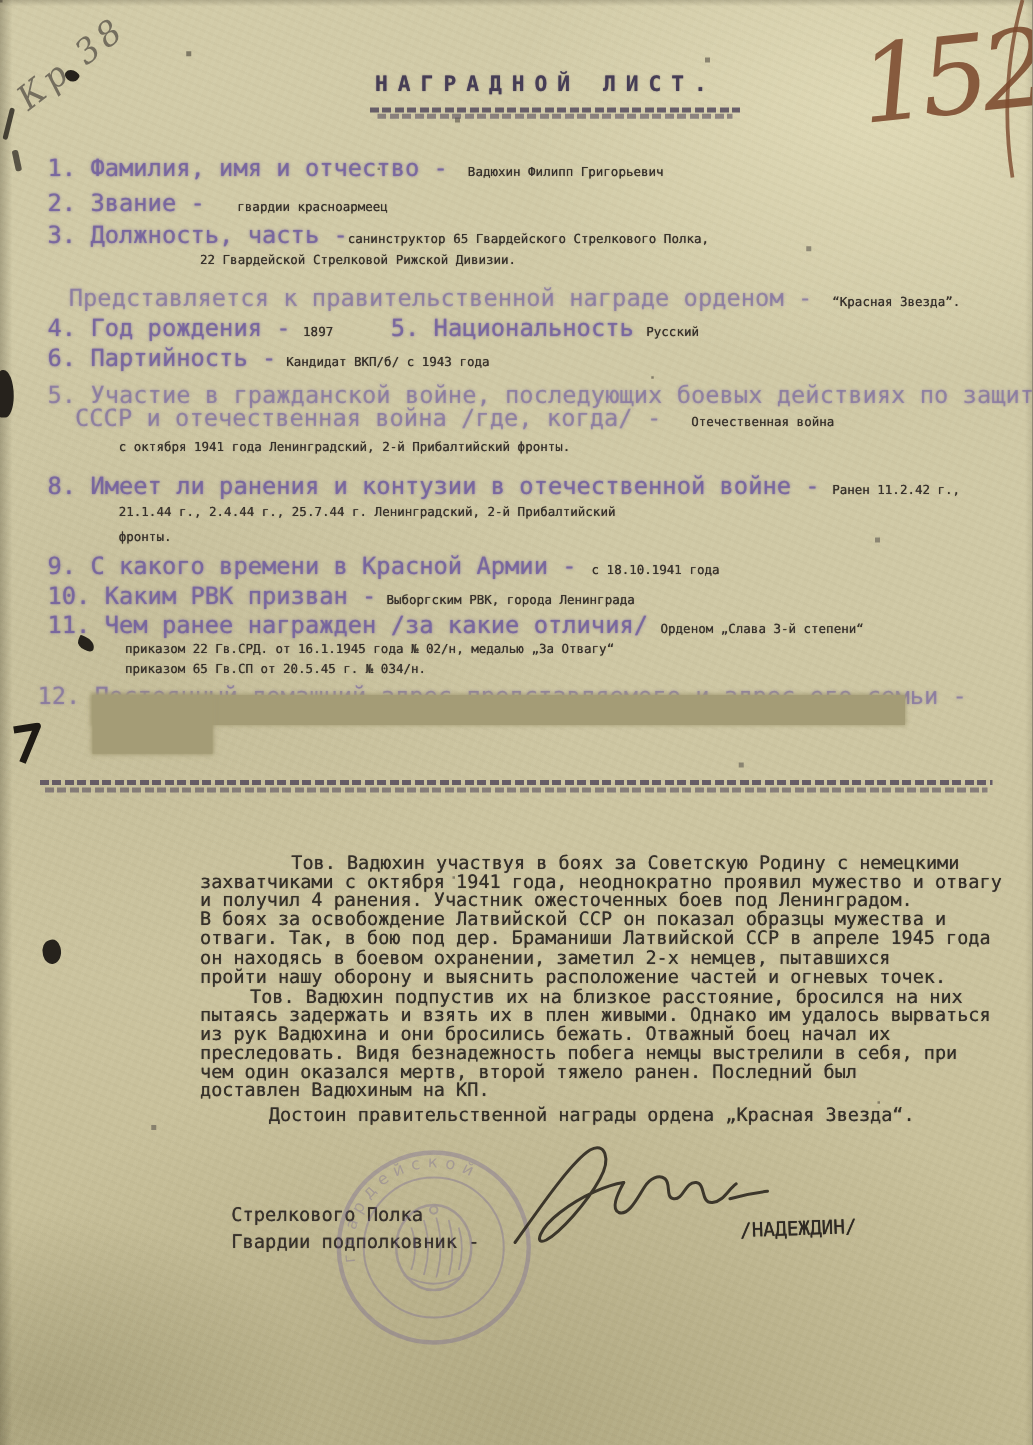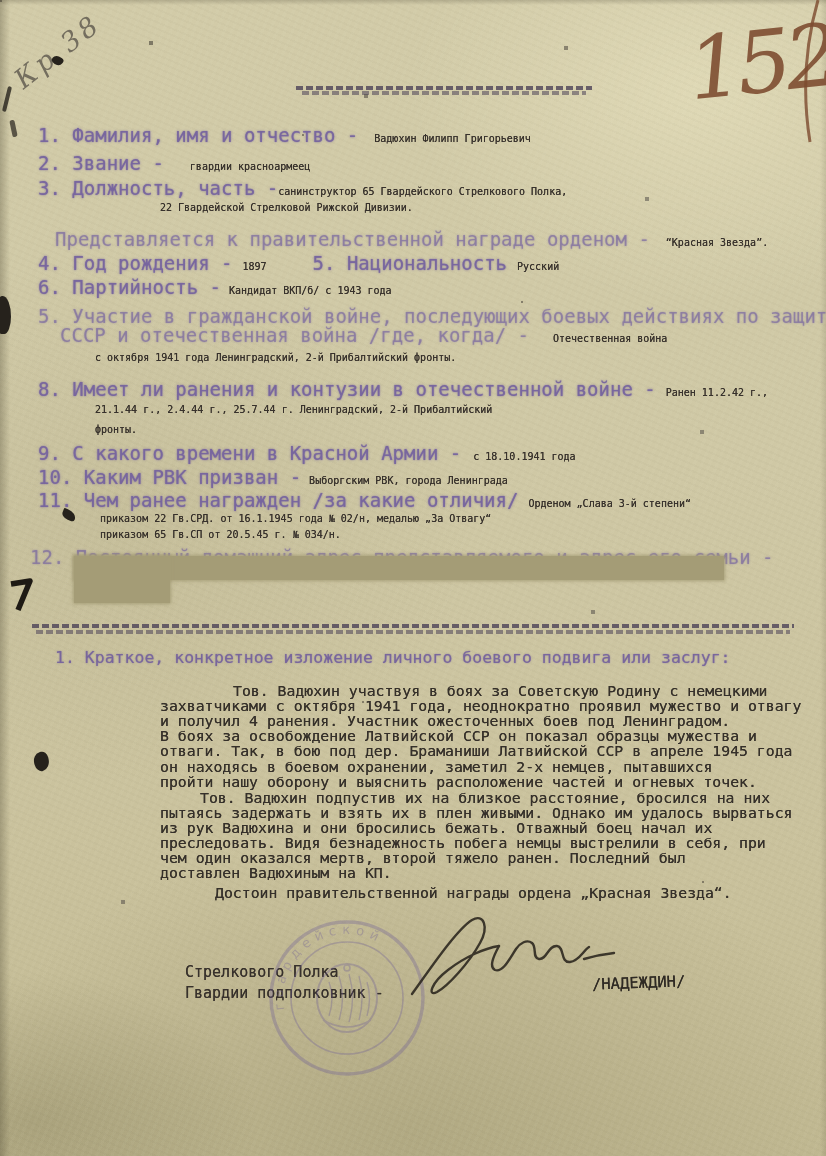--- a/index.html
+++ b/index.html
@@ -89,20 +89,21 @@
 </head>
 <body>
 
 <div id="page">
 
   <div id="flecks"></div>
 
   <div class="abs" id="corner-note">Кр 38</div>
   <div class="abs" id="page-number">152</div>
 
+  <div class="abs" id="title">НАГРАДНОЙ ЛИСТ.</div>
   <div class="abs dash-row" id="title-underline"></div>
   <div class="abs dash-row" id="title-underline2"></div>
 
   <div id="form-section">
       <div class="fl" style="top: 124px; left: 38px;"><span class="lab" style="margin-left: 0px;">1. Фамилия, имя и отчество -</span><span class="val" style="margin-left: 16px;">Вадюхин Филипп Григорьевич</span></div>
       <div class="fl" style="top: 152px; left: 38px;"><span class="lab" style="margin-left: 0px;">2. Звание -</span><span class="val" style="margin-left: 26px;">гвардии красноармеец</span></div>
       <div class="fl" style="top: 177px; left: 38px;"><span class="lab" style="margin-left: 0px;">3. Должность, часть -</span><span class="val" style="margin-left: 0;">санинструктор 65 Гвардейского Стрелкового Полка,</span></div>
       <div class="fl" style="top: 196px; left: 160px;"><span class="val" style="margin-left: 0px;">22 Гвардейской Стрелковой Рижской Дивизии.</span></div>
       <div class="fl" style="top: 228px; left: 55px;"><span class="lab dim" style="margin-left: 0px;">Представляется к правительственной награде орденом -</span><span class="val" style="margin-left: 16px;">“Красная Звезда”.</span></div>
       <div class="fl" style="top: 252px; left: 38px;"><span class="lab" style="margin-left: 0px;">4. Год рождения -</span><span class="val" style="margin-left: 10px;">1897</span><span class="lab" style="margin-left: 46px;">5. Национальность</span><span class="val" style="margin-left: 10px;">Русский</span></div>
@@ -120,21 +121,20 @@
       <div class="fl" style="top: 523px; left: 100px;"><span class="val" style="margin-left: 0px;">приказом 65 Гв.СП от 20.5.45 г. № 034/н.</span></div>
       <div class="fl" style="top: 546px; left: 30px;"><span class="lab dim" style="margin-left: 0px;">12. Постоянный домашний адрес представляемого и адрес его семьи -</span></div>
     </div>
 
   <div class="redact" id="redact-main"></div>
   <div class="redact" id="redact-left"></div>
 
   <div class="abs dash-row" id="separator"></div>
   <div class="abs dash-row" id="separator2"></div>
 
-  <div class="abs" id="feat-heading">1. Краткое, конкретное изложение личного боевого подвига или заслуг:</div>
   <div id="feat-section">
       <div class="feat" style="top: 682px; left: 233px;">Тов. Вадюхин участвуя в боях за Советскую  Родину с немецкими</div>
       <div class="feat" style="top: 697px; left: 160px;">захватчиками с октября 1941 года, неоднократно проявил мужество и отвагу</div>
       <div class="feat" style="top: 712px; left: 160px;">и получил 4 ранения. Участник ожесточенных боев под Ленинградом.</div>
       <div class="feat" style="top: 727px; left: 160px;">В боях за освобождение Латвийской ССР он показал образцы мужества и</div>
       <div class="feat" style="top: 742px; left: 160px;">отваги. Так, в бою под дер. Браманиши Латвийской ССР в апреле 1945 года</div>
       <div class="feat" style="top: 758px; left: 160px;">он находясь в боевом охранении, заметил 2-х немцев, пытавшихся</div>
       <div class="feat" style="top: 773px; left: 160px;">пройти нашу оборону и выяснить расположение частей и огневых точек.</div>
       <div class="feat" style="top: 789px; left: 200px;">Тов. Вадюхин подпустив их на близкое расстояние, бросился на них</div>
       <div class="feat" style="top: 804px; left: 160px;">пытаясь задержать и взять их в плен живыми. Однако им удалось вырваться</div>

